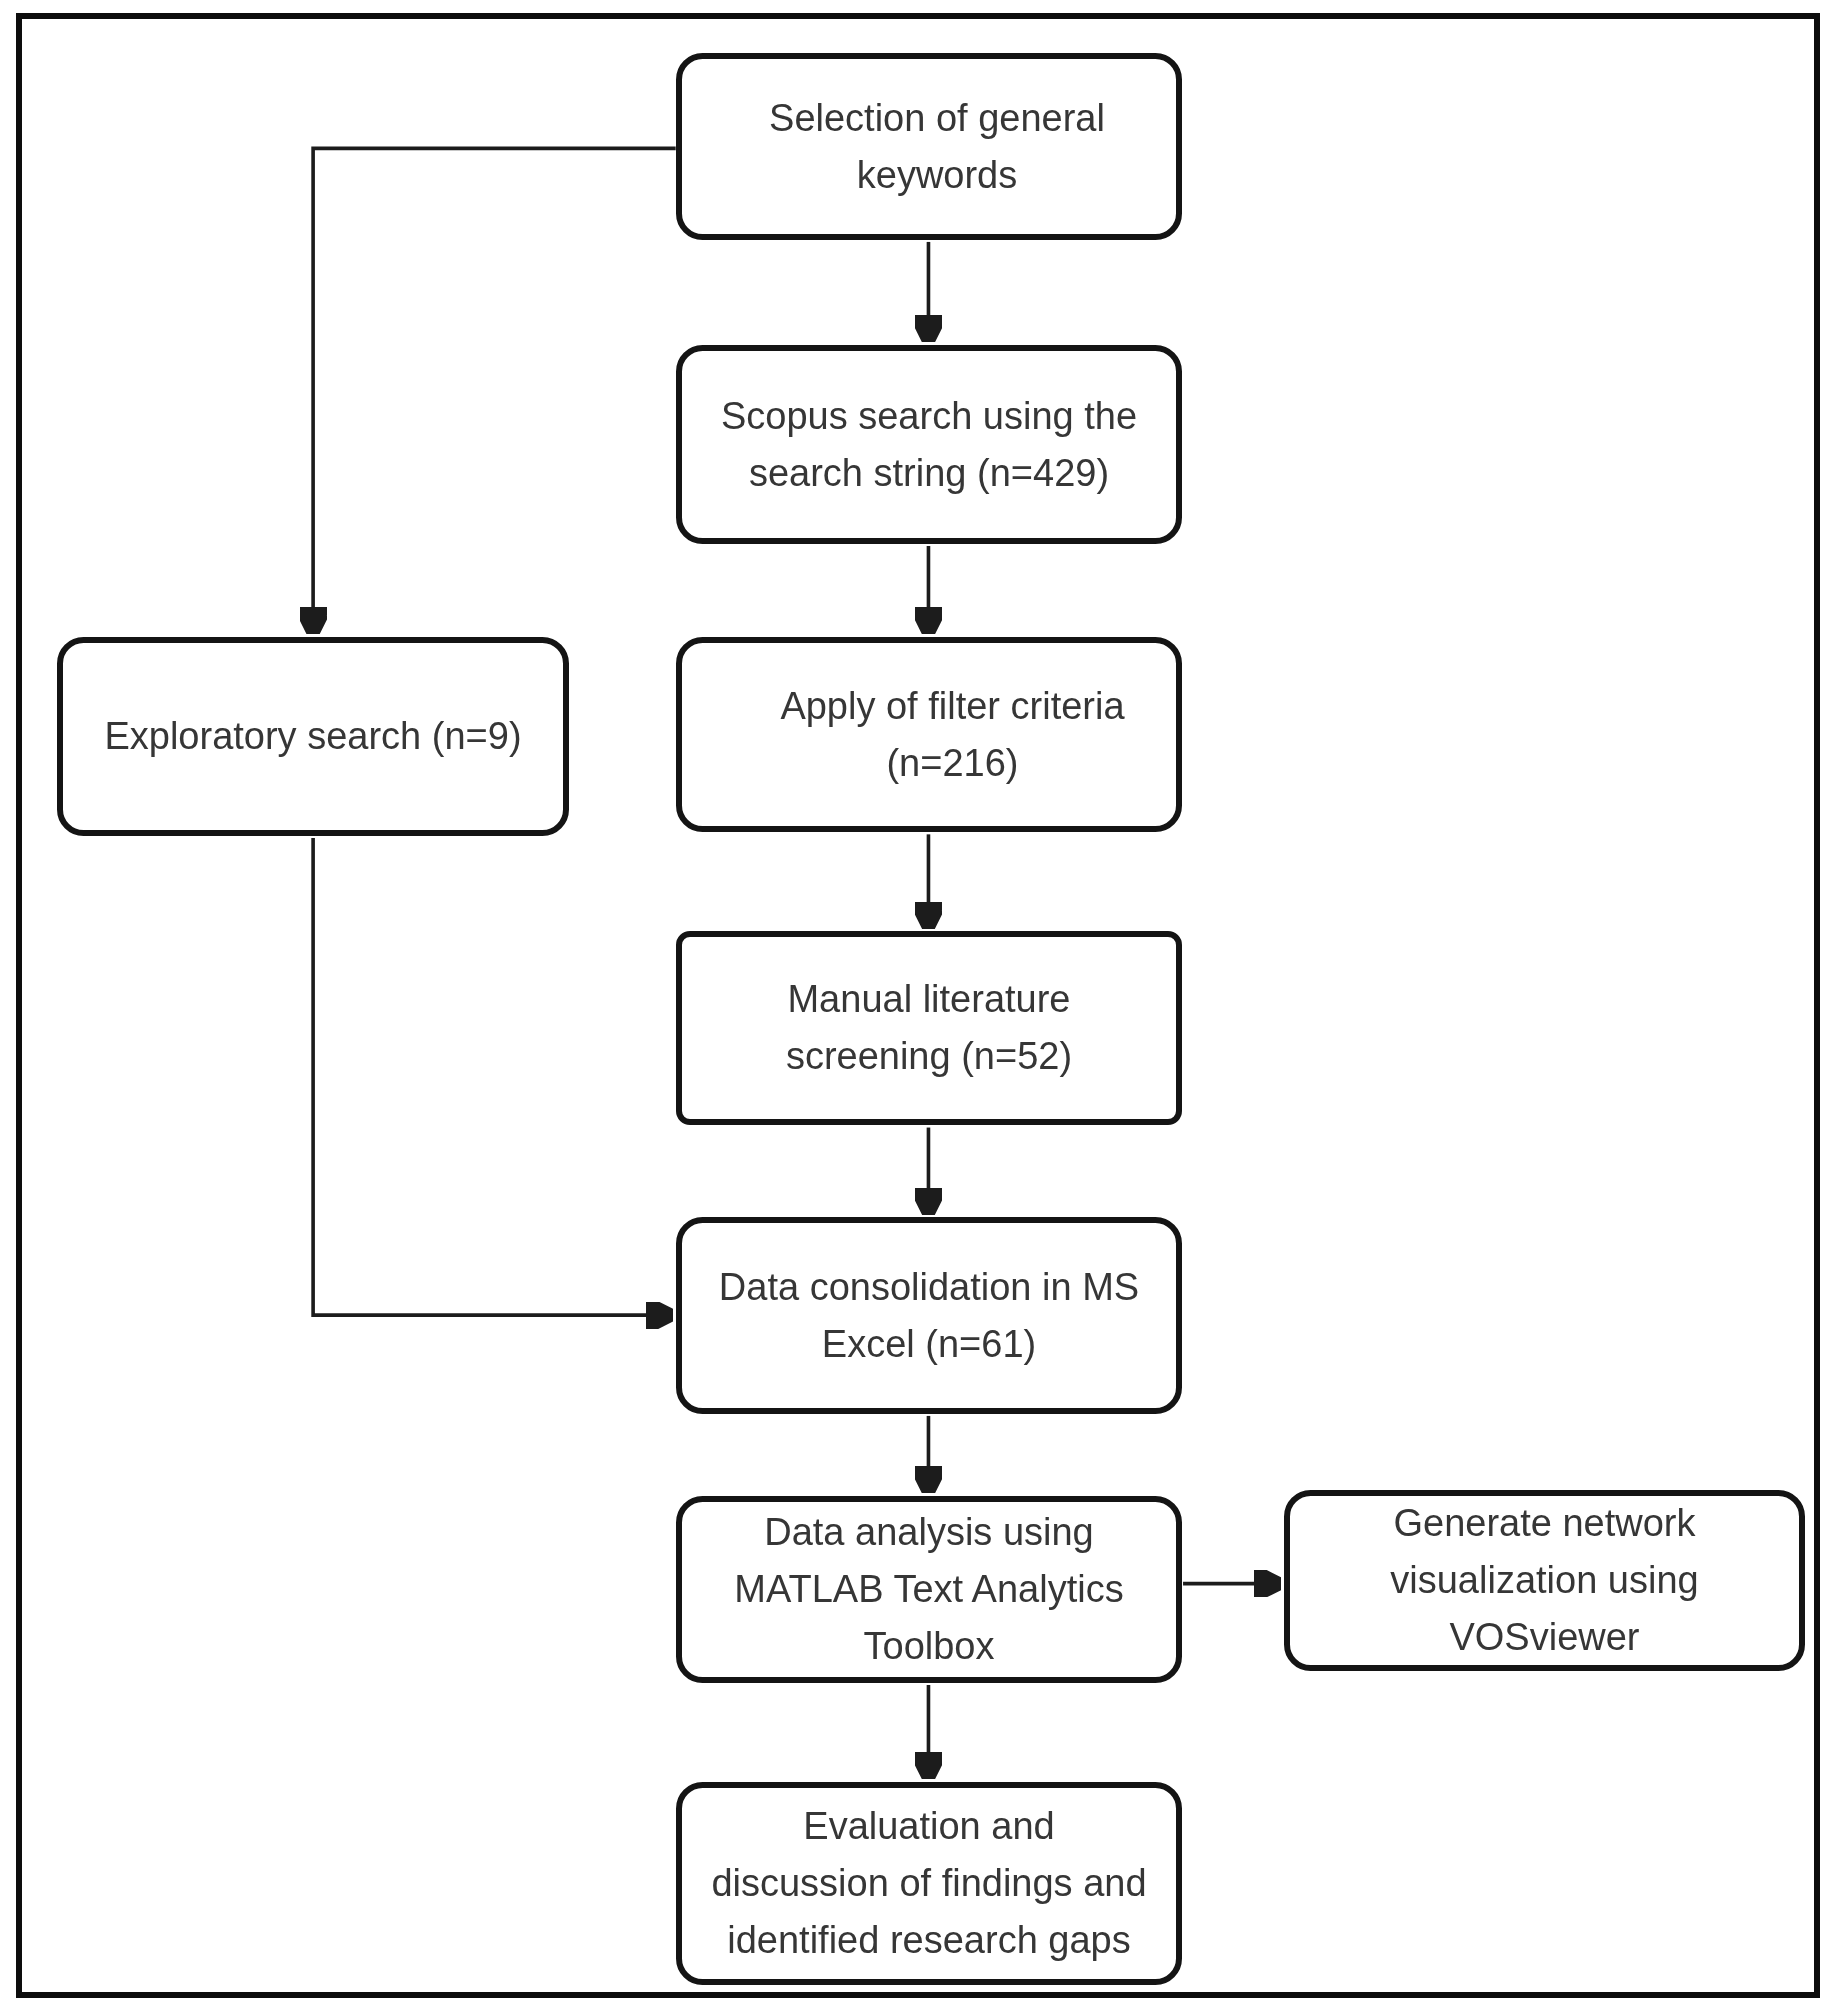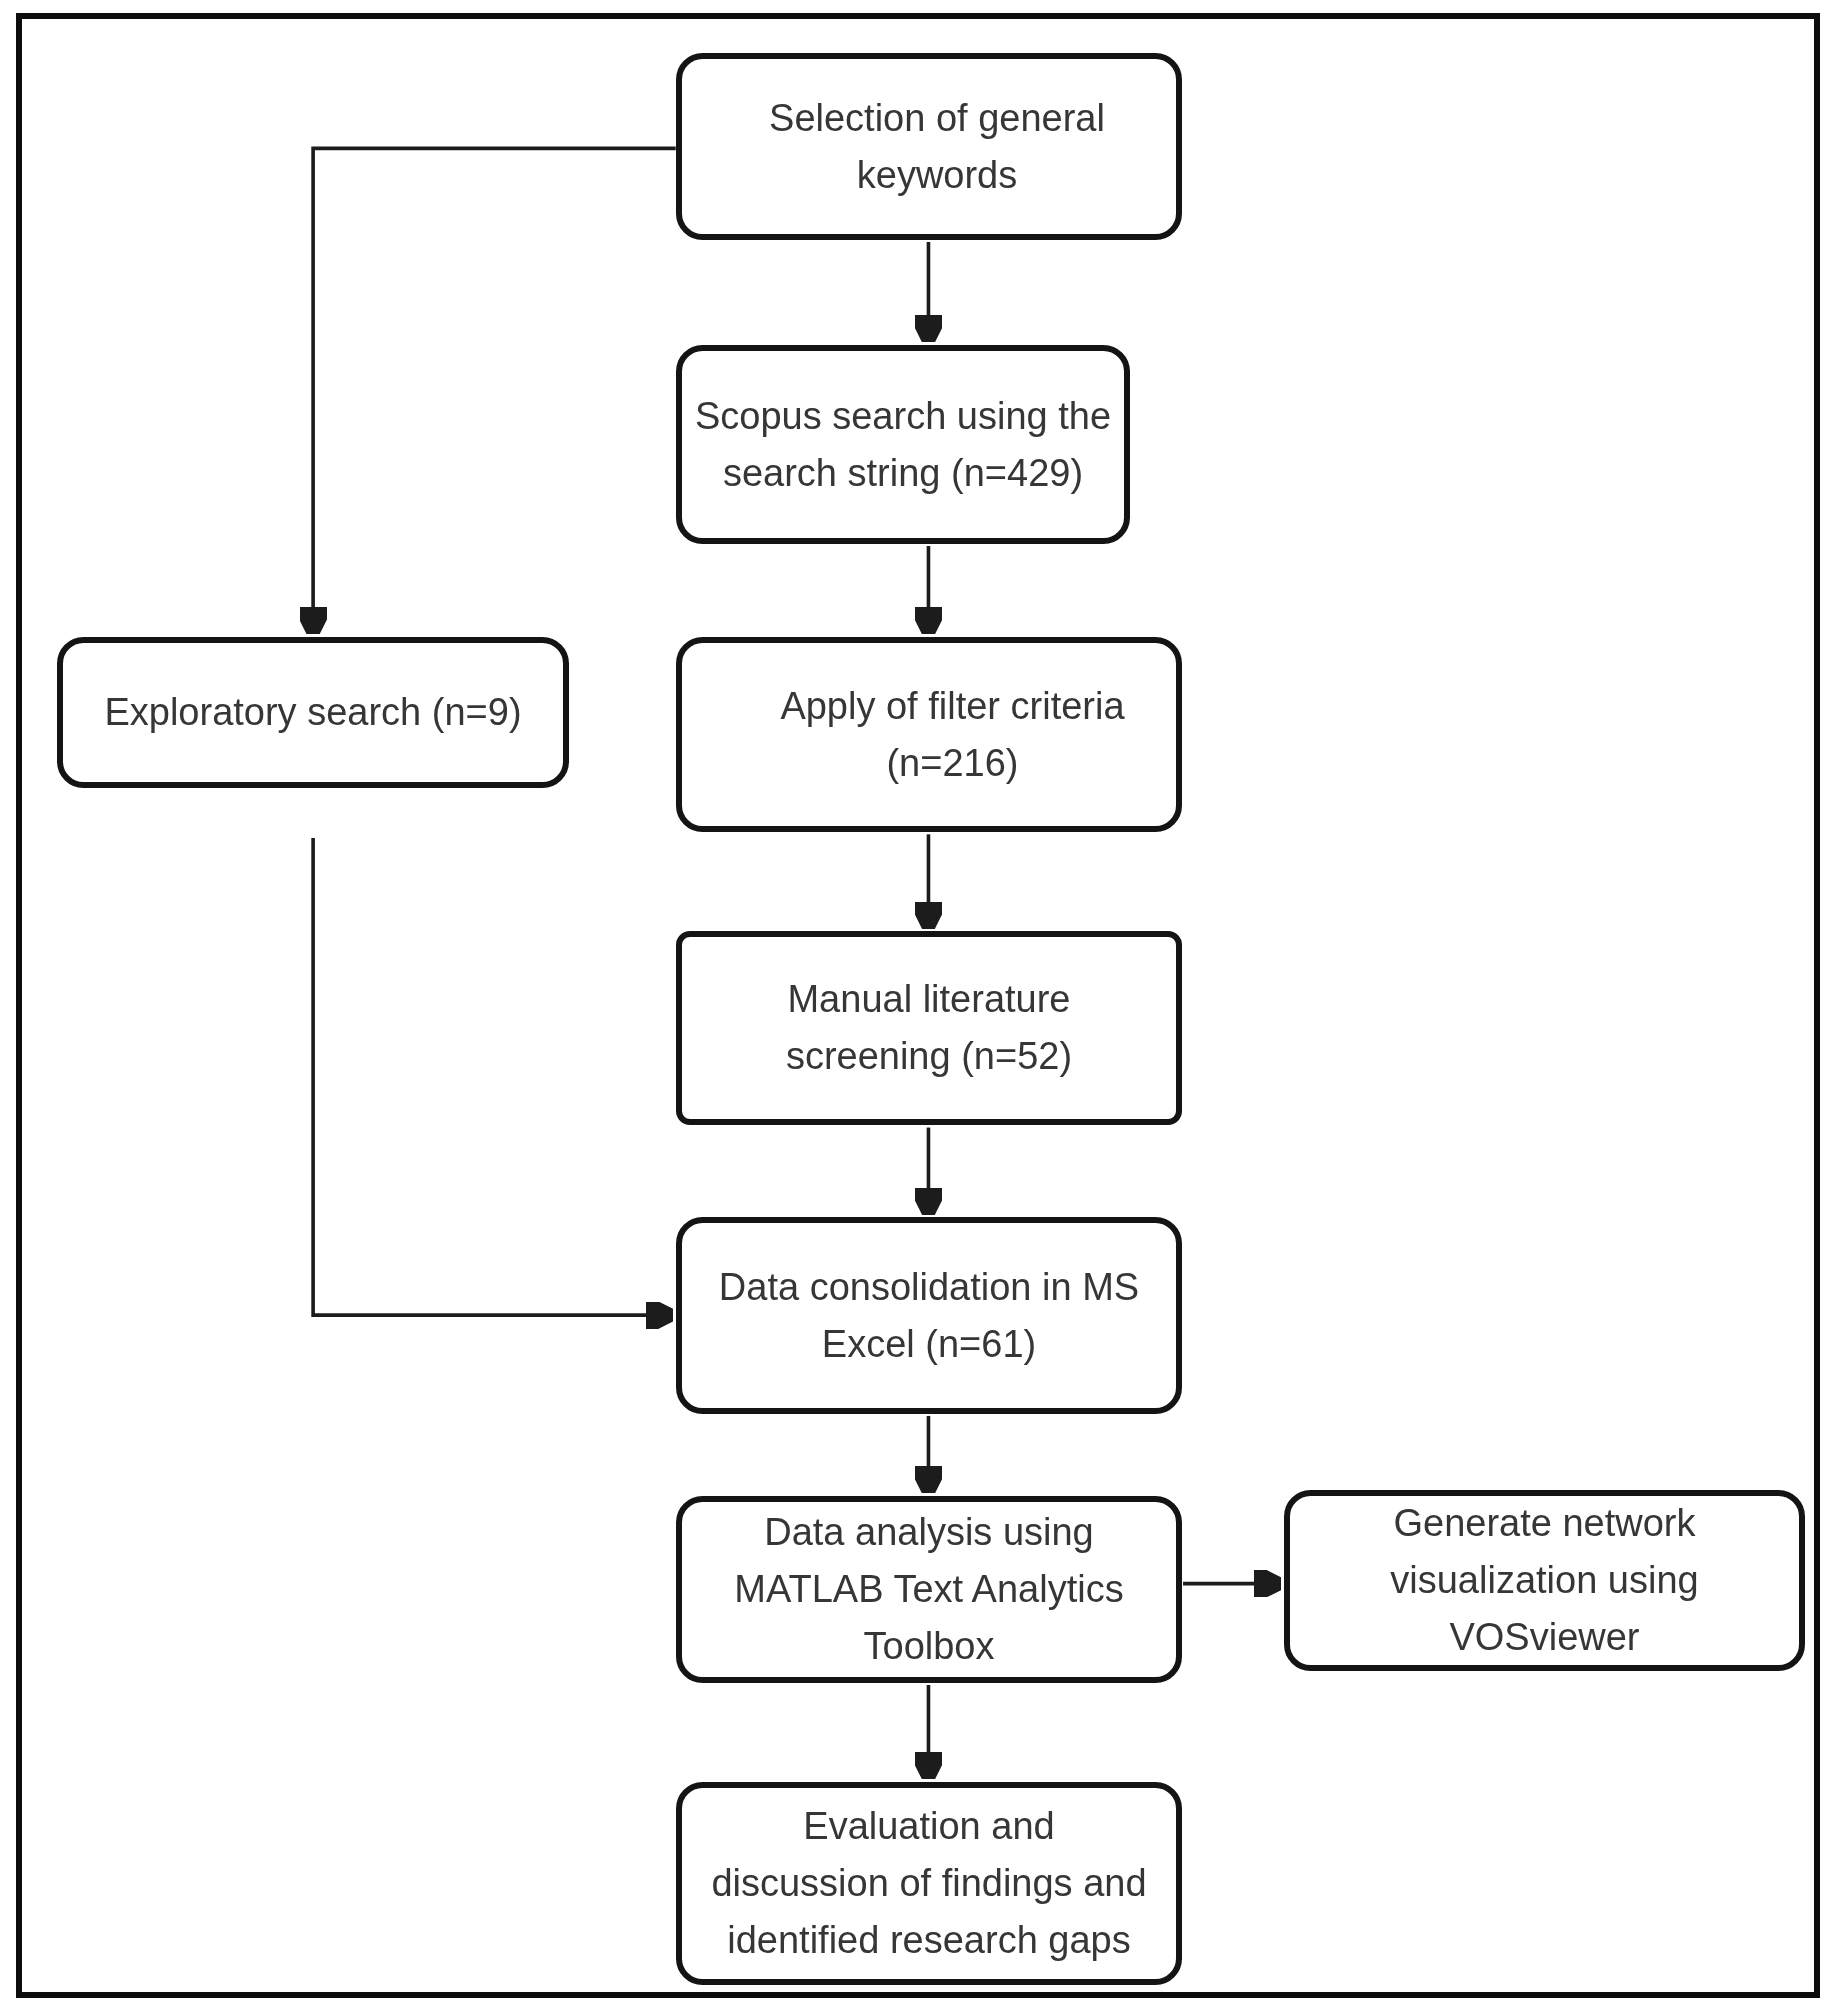--- a/index.html
+++ b/index.html
@@ -80,26 +80,26 @@
     <path d="M1539 2347 L1539 2468" marker-end="url(#arrowhead)"></path>
     <path d="M1961 2625 L2116 2625" marker-end="url(#arrowhead)"></path>
     <path d="M1539 2793 L1539 2942" marker-end="url(#arrowhead)"></path>
   </svg>
 
   <div class="node" style="left:676px; top:53px; width:506px; height:187px;padding-left:16px;">
     <span class="label">Selection of general
 keywords</span>
   </div>
 
-  <div class="node" style="left:676px; top:345px; width:454px; height:199px;">
+  <div class="node" style="left:676px; top:345px; width:506px; height:199px;">
     <span class="label">Scopus search using the
 search string (n=429)</span>
   </div>
 
-  <div class="node" style="left:57px; top:637px; width:512px; height:151px;text-align:center;">
+  <div class="node" style="left:57px; top:637px; width:512px; height:199px;text-align:center;">
     <span class="label">Exploratory search (n=9)</span>
   </div>
 
   <div class="node" style="left:676px; top:637px; width:506px; height:195px;padding-left:47px;">
     <span class="label">Apply of filter criteria
 (n=216)</span>
   </div>
 
   <div class="node" style="left:676px; top:931px; width:506px; height:194px;border-radius:14px;">
     <span class="label">Manual literature

